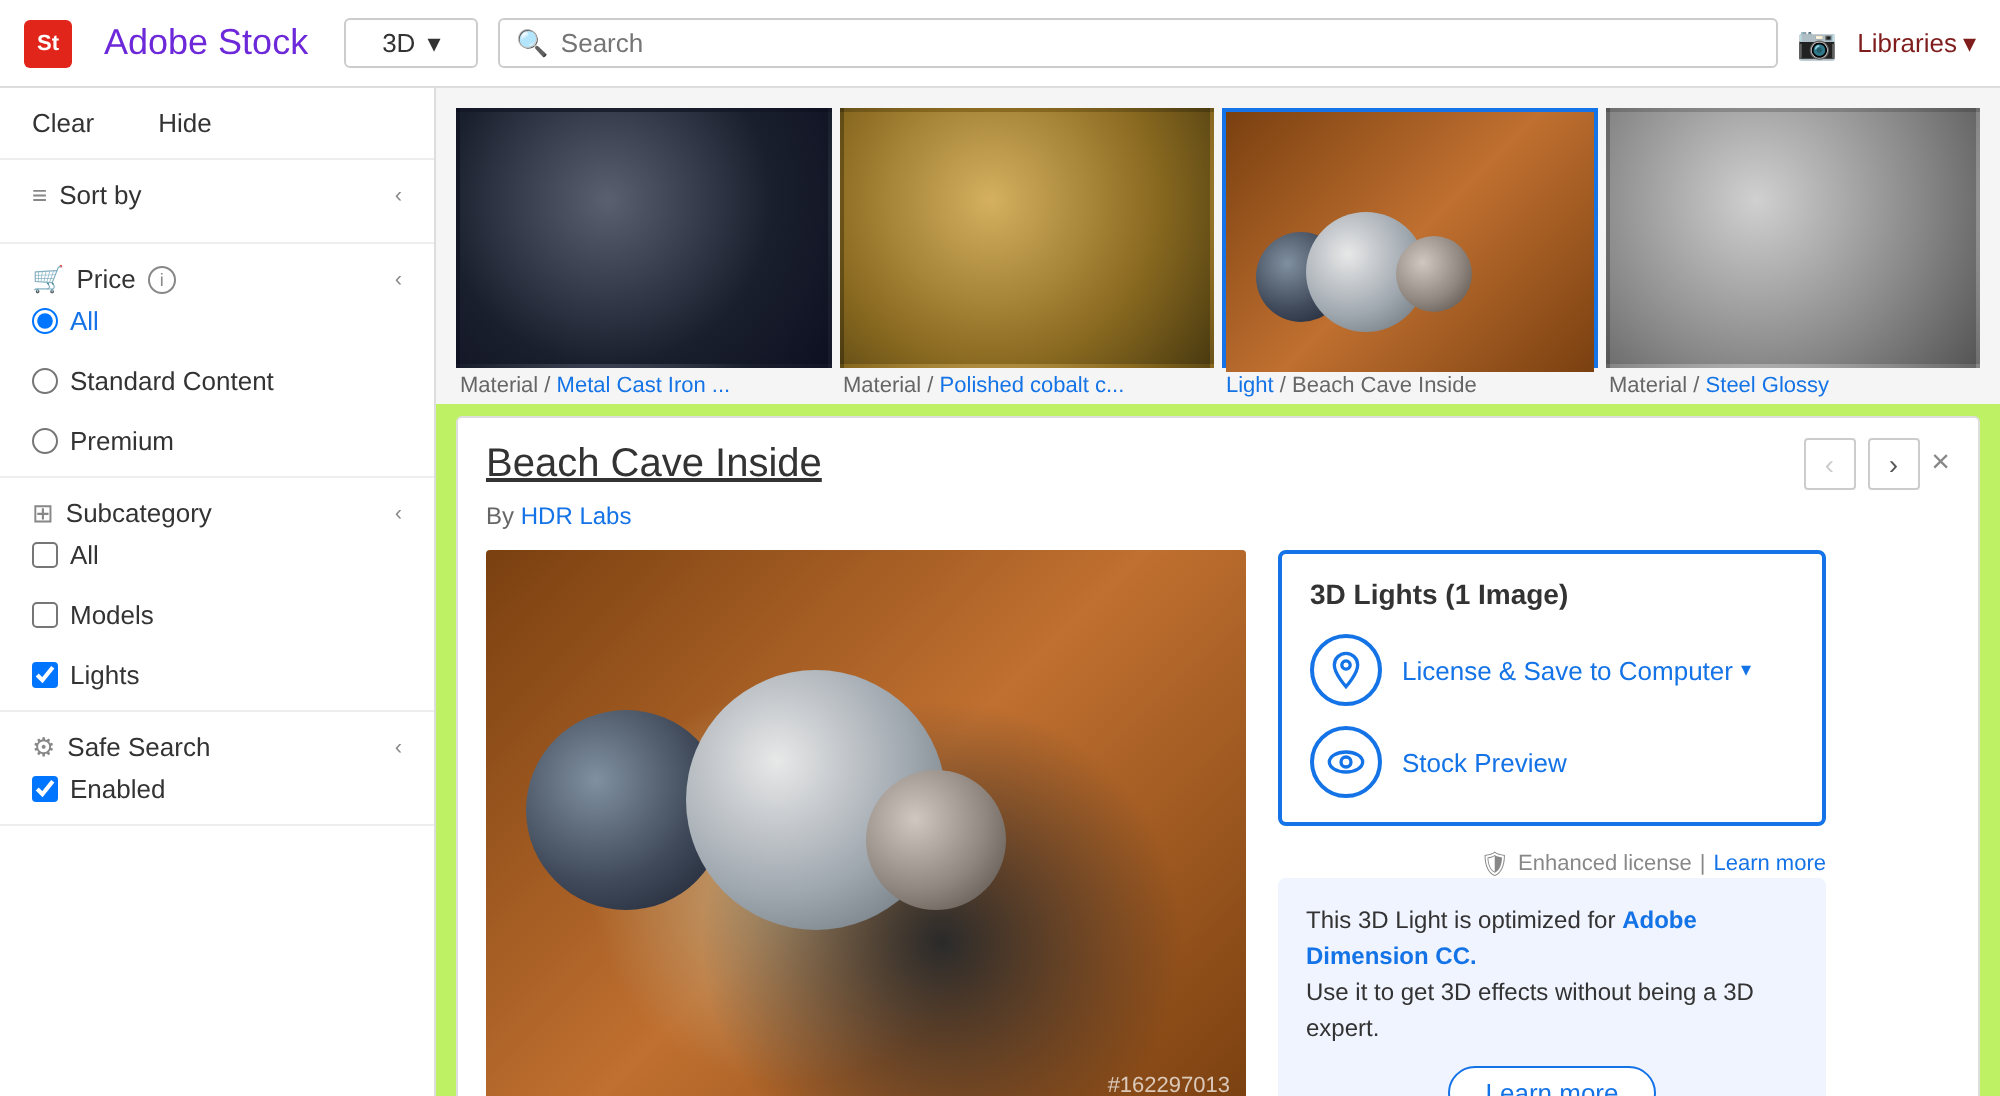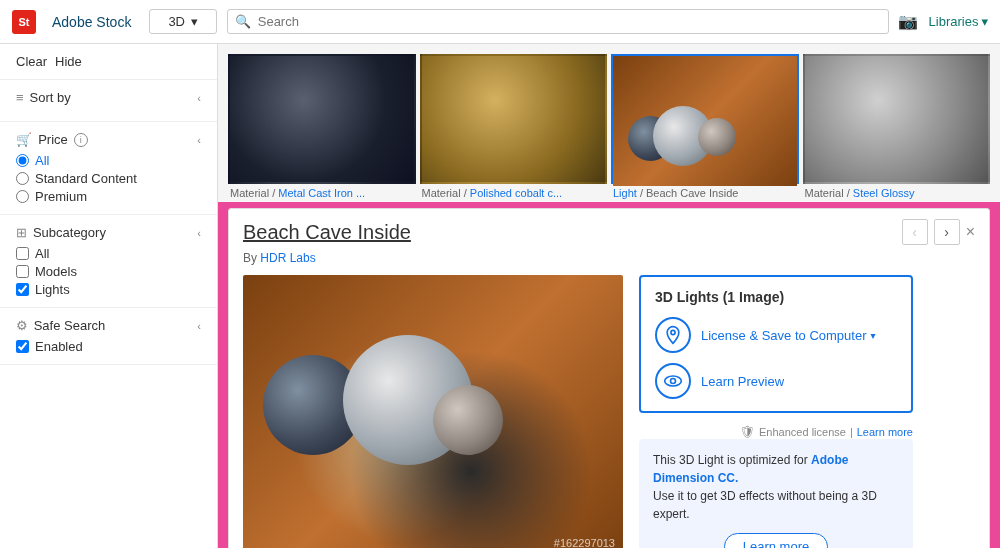--- a/index.html
+++ b/index.html
@@ -11,73 +11,73 @@
       height: 44px; padding: 0 12px; gap: 10px;
     }
     .header-logo {
       display: flex; align-items: center; gap: 16px; margin-right: 8px;
     }
     .logo-badge {
       background: #e1251b; color: #fff; font-size: 11px; font-weight: bold;
       width: 24px; height: 24px; display: flex; align-items: center; justify-content: center;
       border-radius: 3px;
     }
-    .logo-text { font-size: 14px; font-weight: normal; color: #0c4a6e; }
+    .logo-text { font-size: 18px; font-weight: normal; color: #6d28d9; }
     .header-dropdown {
       display: flex; align-items: center; border: 1px solid #ccc; border-radius: 3px;
       padding: 4px 18px; font-size: 13px; gap: 6px; cursor: pointer; background: #fff;
     }
     .search-bar {
       display: flex; align-items: center; flex: 1; border: 1px solid #ccc; border-radius: 3px;
       padding: 4px 8px; background: #fff;
     }
     .search-bar input {
       border: none; outline: none; font-size: 13px; flex: 1; background: transparent;
     }
     .camera-icon { font-size: 16px; color: #888; cursor: pointer; }
     .libraries-btn {
-      display: flex; align-items: center; gap: 3px; font-size: 13px; cursor: pointer; color: #0f766e;
+      display: flex; align-items: center; gap: 3px; font-size: 13px; cursor: pointer; color: #7f1d1d;
     }
 
     
     .main { display: flex; height: calc(548px - 44px); }
 
     
     .sidebar {
       width: 218px; min-width: 218px; background: #fff; border-right: 1px solid #ddd;
       overflow-y: auto; padding: 0;
     }
     .sidebar-actions {
-      display: flex; gap: 8px; padding: 10px 16px; border-bottom: 1px solid #eee;
+      display: flex; gap: 32px; padding: 10px 16px; border-bottom: 1px solid #eee;
     }
     .sidebar-action { font-size: 13px; color: #333; cursor: pointer; }
     .sidebar-section {
       border-bottom: 1px solid #eee; padding: 10px 16px;
     }
     .sidebar-section-header {
       display: flex; align-items: center; justify-content: space-between;
       cursor: pointer; font-size: 13px; color: #333; margin-bottom: 6px;
     }
     .sidebar-section-header .section-title {
       display: flex; align-items: center; gap: 6px;
     }
     .section-icon { font-size: 13px; color: #888; }
     .chevron { font-size: 11px; color: #888; }
     .select-dropdown {
       width: 100%; padding: 5px 8px; border: 1px solid #ccc; border-radius: 3px;
       font-size: 13px; cursor: pointer; background: #fff;
     }
-    .radio-group, .checkbox-group { display: flex; flex-direction: column; gap: 3px; margin-top: 6px; }
+    .radio-group, .checkbox-group { display: flex; flex-direction: column; gap: 15px; margin-top: 6px; }
     .radio-item, .checkbox-item { display: flex; align-items: center; gap: 6px; font-size: 13px; cursor: pointer; }
     .radio-item input, .checkbox-item input { cursor: pointer; }
     .radio-item.active-blue { color: #1473e6; }
     .info-icon { font-size: 10px; color: #888; border: 1px solid #888; border-radius: 50%; width: 14px; height: 14px; display: inline-flex; align-items: center; justify-content: center; }
 
     
-    .content { flex: 1; overflow-y: auto; background: #ec4899; }
+    .content { flex: 1; overflow-y: auto; background: #bef264; }
 
     
     .thumbnails-row {
       display: flex; gap: 4px; padding: 10px 10px 0 10px; background: #f5f5f5;
     }
     .thumb-item {
       flex: 1; cursor: pointer; position: relative;
     }
     .thumb-img {
       width: 100%; height: 130px; object-fit: cover; display: block;
@@ -373,21 +373,21 @@
                 <span class="chevron-down">▾</span>
               </div>
             </div>
             <div class="view-preview-row">
               <div class="preview-icon">
                 <svg width="20" height="20" viewBox="0 0 24 24" fill="none" stroke="#1473e6" stroke-width="2">
                     <ellipse cx="12" cy="12" rx="10" ry="6"></ellipse>
                     <circle cx="12" cy="12" r="3"></circle>
                   </svg>
               </div>
-              <span class="preview-text">Learn Preview</span>
+              <span class="preview-text">Stock Preview</span>
             </div>
           </div>
 
           <div class="enhanced-row">
             <span class="shield-icon">🛡</span>
             <span>Enhanced license</span>
             <span>|</span>
             <a href="#">Learn more</a>
           </div>
 

